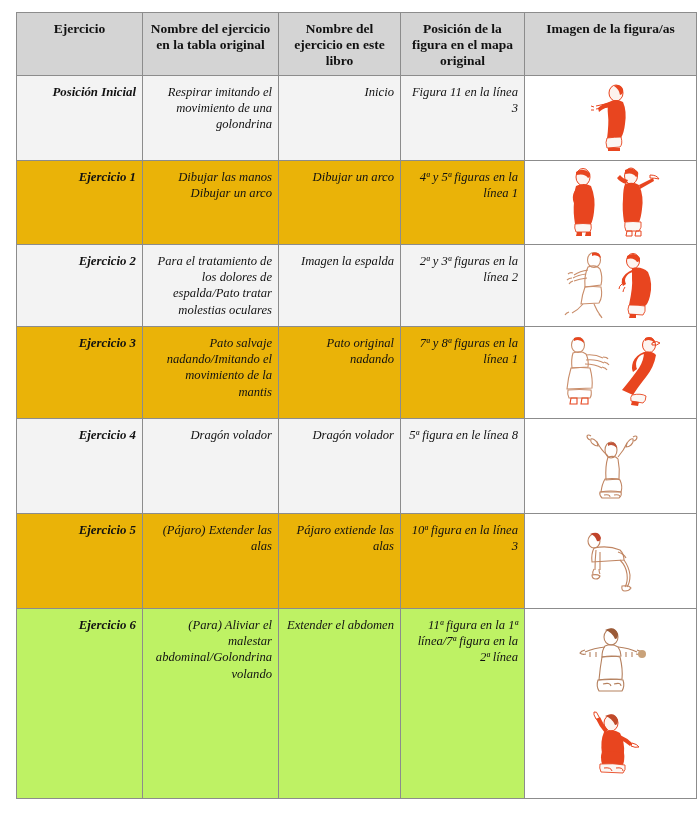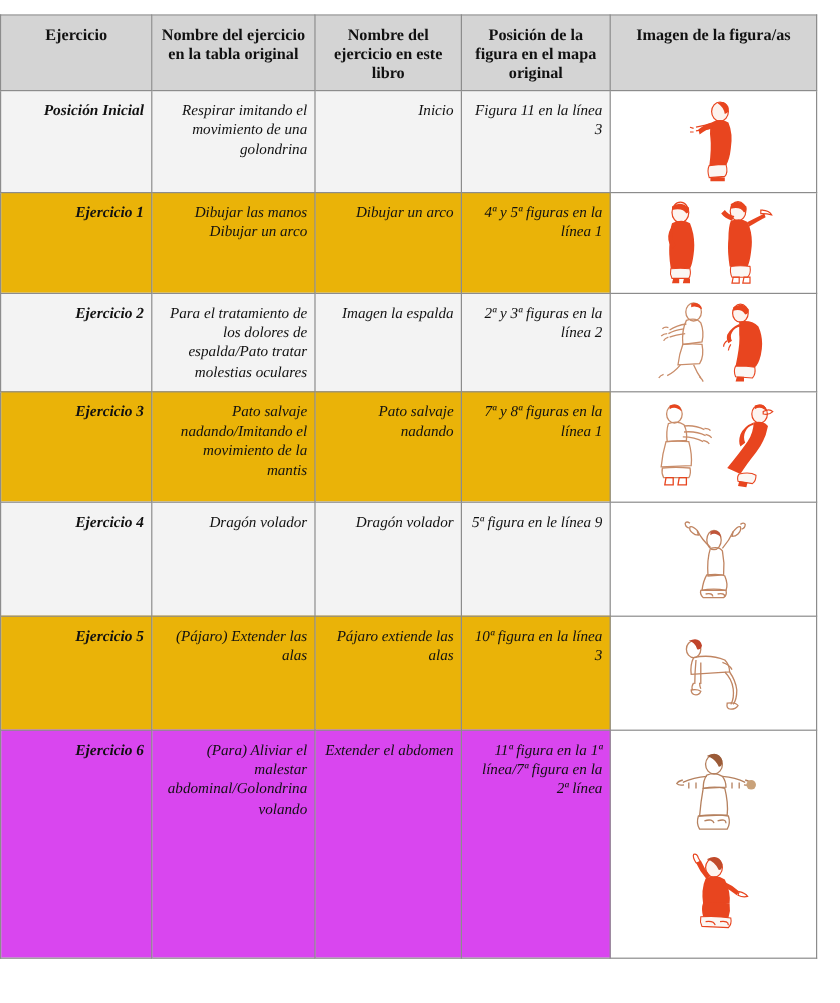--- a/index.html
+++ b/index.html
@@ -13,21 +13,21 @@
   body {
     font-family: "Liberation Serif", "DejaVu Serif", serif;
     color: #111111;
   }
 
   .page {
     position: relative;
     width: 700px;
     height: 836px;
     box-sizing: border-box;
-    padding: 12px 10px 24px 0;
+    padding: 12px 10px 24px 16px;
   }
 
   table.exercise-table {
     border-collapse: collapse;
     table-layout: fixed;
     width: 680px;
     border: 1px solid #6e6e6e;
   }
 
   table.exercise-table td,
@@ -66,21 +66,21 @@
     text-align: right;
   }
   tbody td.cell-name {
     font-weight: bold;
     font-style: italic;
     font-size: 12.8px;
     white-space: nowrap;
   }
   tbody tr.row-shaded td { background: #eab308; }
   tbody tr.row-light  td { background: #f3f3f3; }
-  tbody tr.row-white  td { background: #d946ef; }
+  tbody tr.row-white  td { background: #bef264; }
 
   
   tbody td.cell-image {
     background: #ffffff !important;
     padding: 2px;
     text-align: center;
     vertical-align: middle;
   }
   .fig-wrap {
     display: flex;
@@ -209,21 +209,21 @@
               <path d="M13 55 q10 0 16 1 q1 6 -2 9 l-14 -1 q-2 -5 0 -9 z" fill="#fbf7f4" stroke="#e8451f" stroke-width="0.9"></path>
               <path d="M14 64 l6 0 l0 4 l-7 0 z" fill="#e8451f"></path>
             </svg>
           </div>
         </td>
       </tr>
 
       <tr class="row-shaded r3">
         <td class="cell-name">Ejercicio 3</td>
         <td>Pato salvaje nadando/Imitando el movimiento de la mantis</td>
-        <td>Pato salvaje nadando</td>
+        <td>Pato original nadando</td>
         <td>7ª y 8ª figuras en la línea 1</td>
         <td class="cell-image">
           <div class="fig-wrap">
             <svg width="60" height="78" viewBox="0 0 60 78">
               <g fill="none" stroke="#c98d6a" stroke-width="1.1">
                 <ellipse cx="23" cy="12" rx="6.5" ry="7.5"></ellipse>
                 <path d="M19 5 q9 -3 10 5 q-5 -5 -10 -2 z" fill="#e8451f" stroke="none"></path>
                 <path d="M18 20 q8 -3 13 1 q3 6 2 13 l-16 1 q-1 -9 1 -15 z"></path>
                 <path d="M31 22 q9 -1 17 3 M31 27 q10 -1 18 3 M30 31 q10 0 17 4"></path>
                 <path d="M48 24 q4 0 5 2 M49 29 q4 1 5 3 M47 34 q4 1 5 3"></path>
@@ -242,21 +242,21 @@
               <path d="M13 68 l7 1 l-1 4 l-7 -1 z" fill="#e8451f"></path>
             </svg>
           </div>
         </td>
       </tr>
 
       <tr class="row-light r4">
         <td class="cell-name">Ejercicio 4</td>
         <td>Dragón volador</td>
         <td>Dragón volador</td>
-        <td>5ª figura en le línea 9</td>
+        <td>5ª figura en le línea 8</td>
         <td class="cell-image">
           <div class="fig-wrap">
             <svg width="62" height="80" viewBox="0 0 62 80">
               <g fill="none" stroke="#c08562" stroke-width="1.1">
                 <ellipse cx="31" cy="24" rx="6" ry="8"></ellipse>
                 <path d="M28 17 q8 -3 9 5 q-5 -5 -9 -2 z" fill="#c0553a" stroke="none"></path>
                 <path d="M28 31 q7 -2 10 2 q2 10 1 20 l-13 1 q-1 -14 2 -23 z"></path>
                 <path d="M28 30 q-7 -6 -11 -14 M38 31 q6 -7 9 -14"></path>
                 <path d="M17 16 q-4 -4 -6 -3 q-1 3 2 5 q2 2 5 2 z"></path>
                 <path d="M11 10 q-3 -2 -4 0 q0 3 3 4"></path>

